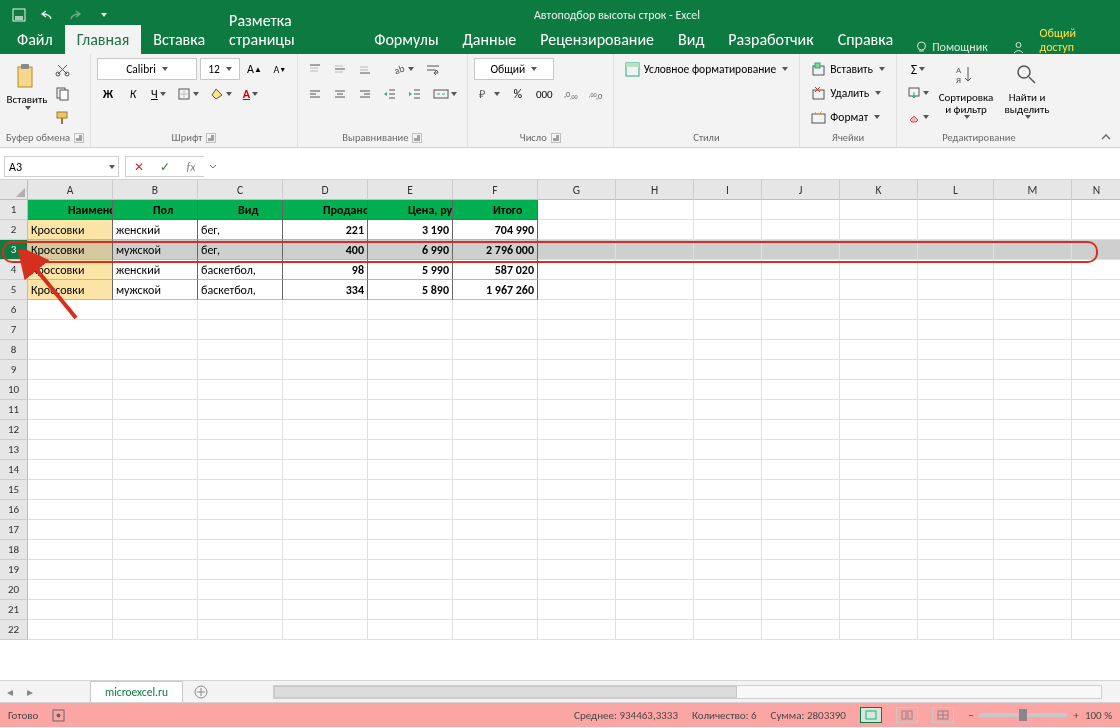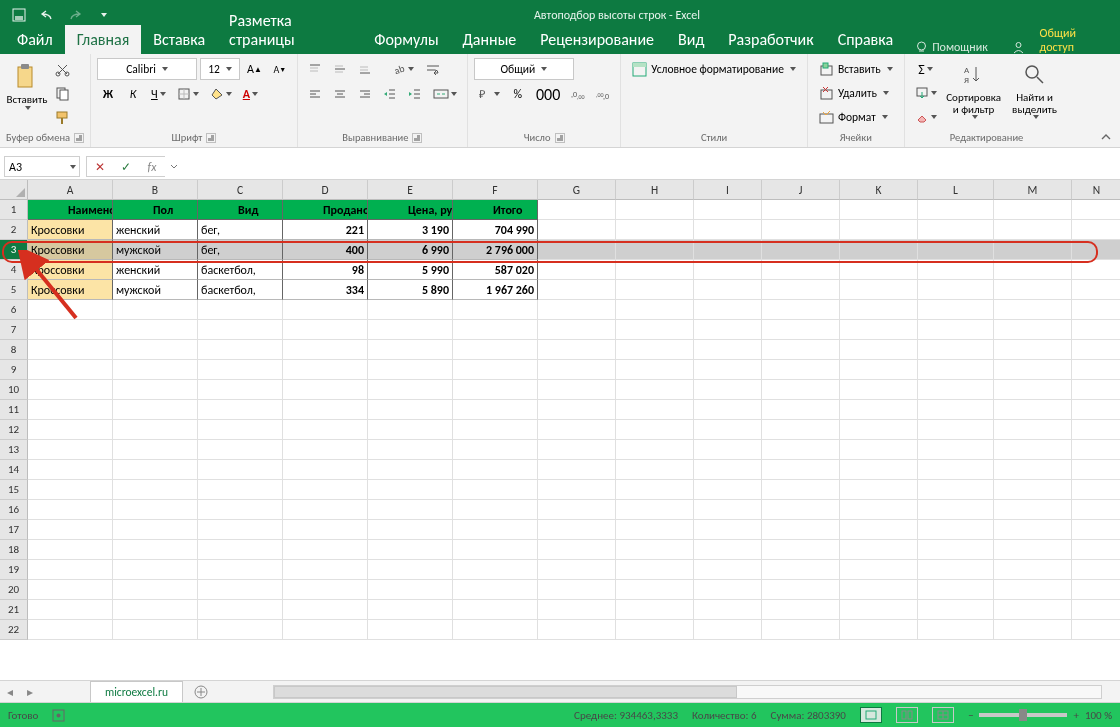--- a/index.html
+++ b/index.html
@@ -31,21 +31,21 @@
 .row { display: flex; align-items: center; gap: 3px; }
 .ctrl { height: 22px; min-width: 22px; display: flex; align-items: center; justify-content: center; cursor: pointer; padding: 0 3px; border: 1px solid transparent; }
 .ctrl.select { border: 1px solid #c8c8c8; background: #fff; padding: 0 4px; gap: 4px; font-size: 11.5px; }
 .bigbtn { display: flex; flex-direction: column; align-items: center; justify-content: flex-start; width: 42px; height: 66px; cursor: pointer; padding: 2px; font-size: 11px; text-align: center; line-height: 1.05; }
 .bigbtn .ico { width: 30px; height: 30px; margin-bottom: 2px; display: flex; align-items: center; justify-content: center; }
 .drop { width: 0; height: 0; border-left: 3px solid transparent; border-right: 3px solid transparent; border-top: 4px solid #555; margin-left: 2px; }
 .ribbon-collapse { position: absolute; right: 6px; bottom: 2px; width: 16px; height: 16px; cursor: pointer; display: flex; align-items: center; justify-content: center; }
 
 
 .fbar-row { height: 26px; border-bottom: 1px solid #d4d4d4; display: flex; align-items: stretch; background: #fff; margin-top: 6px; }
-.namebox { width: 76px; border: 1px solid #cfcfcf; margin: 2px 0 2px 4px; display: flex; align-items: center; padding: 0 4px; font-size: 12px; position: relative; }
+.namebox { width: 115px; border: 1px solid #cfcfcf; margin: 2px 0 2px 4px; display: flex; align-items: center; padding: 0 4px; font-size: 12px; position: relative; }
 .namebox .drop2 { position: absolute; right: 3px; }
 .fbtns { display: flex; align-items: center; gap: 0; border: 1px solid #cfcfcf; margin: 2px 0 2px 6px; border-right: none; }
 .fbtn { width: 26px; height: 100%; display: flex; align-items: center; justify-content: center; cursor: pointer; color: #888; }
 .fbtn.cancel { color: #b33; } .fbtn.ok { color: #2a7b3f; }
 .fedit { flex: 1; border: 1px solid #cfcfcf; margin: 2px 4px 2px 0; padding: 0 6px; font-size: 12.5px; display: flex; align-items: center; }
 .fexpand { width: 18px; display: flex; align-items: center; justify-content: center; cursor: pointer; }
 
 
 .grid-wrap { position: relative; height: 500px; overflow: hidden; }
 .grid { display: grid; grid-template-columns: 28px 85px 85px 85px 85px 85px 85px 78px 78px 68px 78px 78px 76px 78px 50px; }
@@ -65,21 +65,21 @@
 
 .sheettabs { height: 22px; border-top: 1px solid #d4d4d4; display: flex; align-items: center; background: #f3f3f3; }
 .stnav { width: 20px; display: flex; align-items: center; justify-content: center; color: #888; cursor: pointer; }
 .stgap { width: 50px; }
 .stab { padding: 3px 14px; background: #fff; border: 1px solid #c8c8c8; border-bottom: none; font-size: 11.5px; color: #0d7a41; cursor: pointer; margin-top: -1px; }
 .addsheet { width: 24px; height: 20px; display: flex; align-items: center; justify-content: center; cursor: pointer; color: #777; margin-left: 6px; }
 .hscroll { flex: 1; height: 14px; border: 1px solid #cfcfcf; margin: 0 18px 0 60px; background: #f8f8f8; position: relative; cursor: pointer; }
 .hscroll .thumb { position: absolute; left: 0; top: 0; height: 12px; width: 56%; background: #dcdcdc; border: 1px solid #c8c8c8; }
 
 
-.status { height: 22px; background: #22c55e; border-top: 1px solid #d4d4d4; display: flex; align-items: center; font-size: 11px; color: #484848; padding: 12px 8px; gap: 14px; }
+.status { height: 22px; background: #fca5a5; border-top: 1px solid #d4d4d4; display: flex; align-items: center; font-size: 11px; color: #484848; padding: 12px 8px; gap: 14px; }
 .status .spacer { flex: 1; }
 .viewbtn { width: 22px; height: 16px; border: 1px solid #c8c8c8; cursor: pointer; display: flex; align-items: center; justify-content: center; }
 .viewbtn.active { background: #d6e8dd; border-color: #0d7a41; }
 .zoom { display: flex; align-items: center; gap: 6px; }
 .zslider { width: 88px; height: 4px; background: #c8c8c8; position: relative; cursor: pointer; }
 .zslider .zthumb { position: absolute; left: 40px; top: -4px; width: 8px; height: 12px; background: #888; }
 
 
 svg { display: block; }
 </style>
@@ -311,33 +311,33 @@
       </div>
     </div>
     <div class="gname">
         <span>Выравнивание</span>
         <span class="dlg"></span>
       </div>
   </div>
 
   <div class="group">
     <div style="display:flex;flex-direction:column;gap:3px">
-      <div class="ctrl select" style="width:100px">
+      <div class="ctrl select" style="width:80px">
           <span>Общий</span>
           <span class="drop"></span>
         </div>
       <div class="row">
         <div class="ctrl">
             <svg width="14" height="14">
               <text x="1" y="11" font-size="11" fill="#555">₽</text>
             </svg>
             <span class="drop"></span>
           </div>
         <div class="ctrl" style="font-size:12px">%</div>
-        <div class="ctrl" style="font-size:16px">000</div>
+        <div class="ctrl" style="font-size:11px">000</div>
         <div class="ctrl">
             <svg width="14" height="14">
               <text x="0" y="10" font-size="8" fill="#555">,0</text>
               <text x="6" y="12" font-size="6" fill="#555">,00</text>
             </svg>
           </div>
         <div class="ctrl">
             <svg width="14" height="14">
               <text x="0" y="10" font-size="6" fill="#555">,00</text>
               <text x="7" y="12" font-size="8" fill="#555">,0</text>

